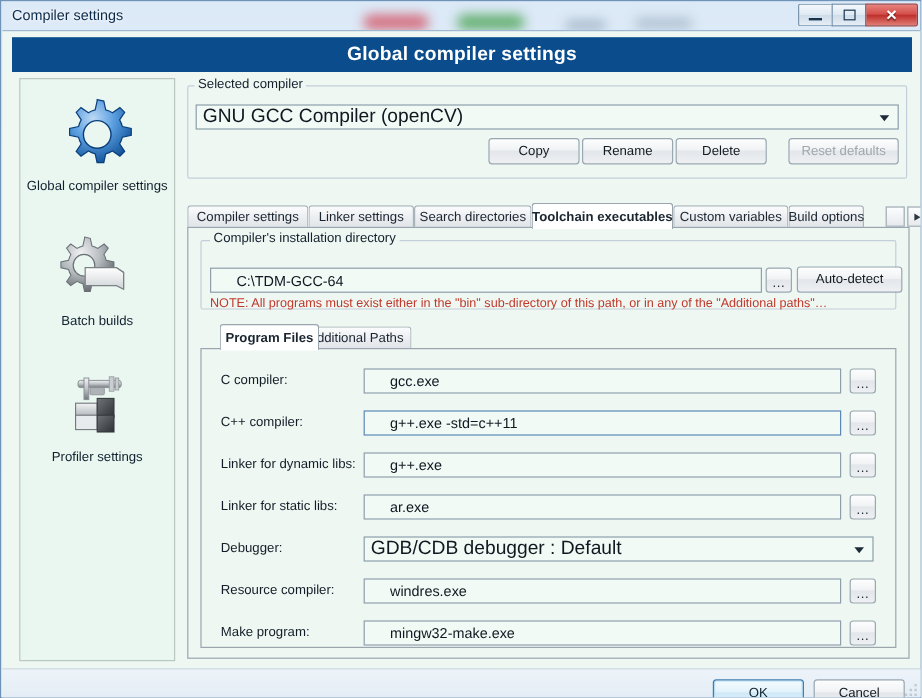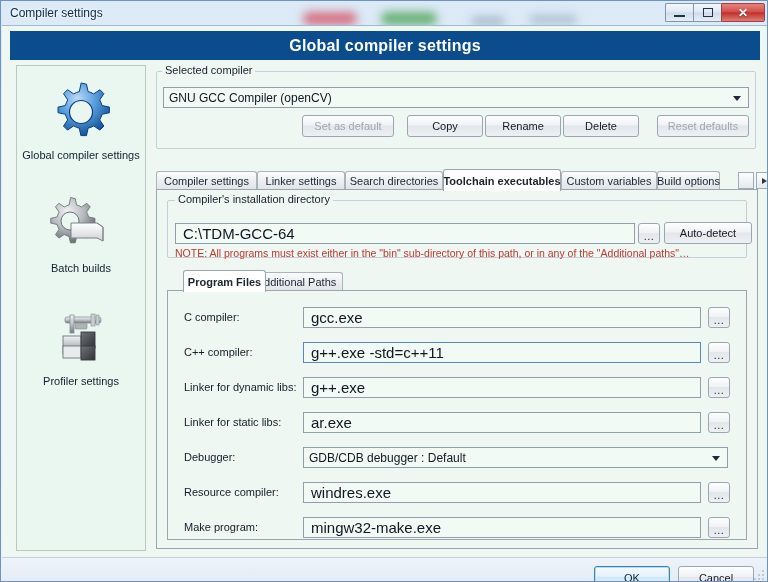--- a/index.html
+++ b/index.html
@@ -129,21 +129,21 @@
   }
   #compiler-group-label { left: 8px; top: -1px; background: #eef7f2; }
 
   .combo {
     position: absolute;
     height: 21px;
     background: #f1faf5;
     border: 1px solid #8d9fab;
     display: flex; align-items: center;
     padding-left: 5px;
-    font-size: 12px;
+    font-size: 16px;
     color: #101820;
   }
   .combo .arrow {
     position: absolute; right: 7px; top: 50%;
     margin-top: -2px;
     width: 0; height: 0;
     border-left: 4px solid transparent;
     border-right: 4px solid transparent;
     border-top: 5px solid #1d2b38;
   }
@@ -209,22 +209,22 @@
     position: absolute; left: 10px; top: 10px; width: 580px; height: 58px;
     border: 1px solid #c3cfd8; border-radius: 2px;
   }
   #install-group-label { left: 18px; top: 3px; background:#eef7f2; }
 
   .textbox {
     position: absolute; height: 21px;
     background: #f1faf5;
     border: 1px solid #8f9fab;
     display: flex; align-items: center;
-    padding-left: 7px;
-    font-size: 15px;
+    padding-left: 21px;
+    font-size: 12px;
     color: #0f1720;
     overflow: hidden; white-space: nowrap;
   }
   .textbox.focused { border-color: #5b87b5; }
 
   #install-path { left: 18px; top: 33px; width: 460px; }
   .dots-btn {
     position: absolute; width: 22px; height: 21px;
     border: 1px solid #9aa7b2; border-radius: 3px;
     background: linear-gradient(180deg,#fdfefe 0%,#f0f2f4 45%,#e3e6ea 50%,#eef0f3 100%);
@@ -391,21 +391,20 @@
     <div id="content">
 
       <div id="compiler-group"></div>
       <div class="group-label" id="compiler-group-label">Selected compiler</div>
 
       <div class="combo" id="compiler-combo">
         <span>GNU GCC Compiler (openCV)</span>
         <span class="arrow"></span>
       </div>
 
-      <div class="btn disabled" id="btn-setdefault">Set as default</div>
       <div class="btn" id="btn-copy">Copy</div>
       <div class="btn" id="btn-rename">Rename</div>
       <div class="btn" id="btn-delete">Delete</div>
       <div class="btn disabled" id="btn-reset">Reset defaults</div>
 
       <div id="tabstrip">
         <div class="tab" style="left:0px;   width:101px;">Compiler settings</div>
         <div class="tab" style="left:101px; width:88px;">Linker settings</div>
         <div class="tab" style="left:189px; width:98px;">Search directories</div>
         <div class="tab active" style="left:287px; width:118px;">Toolchain executables</div>

